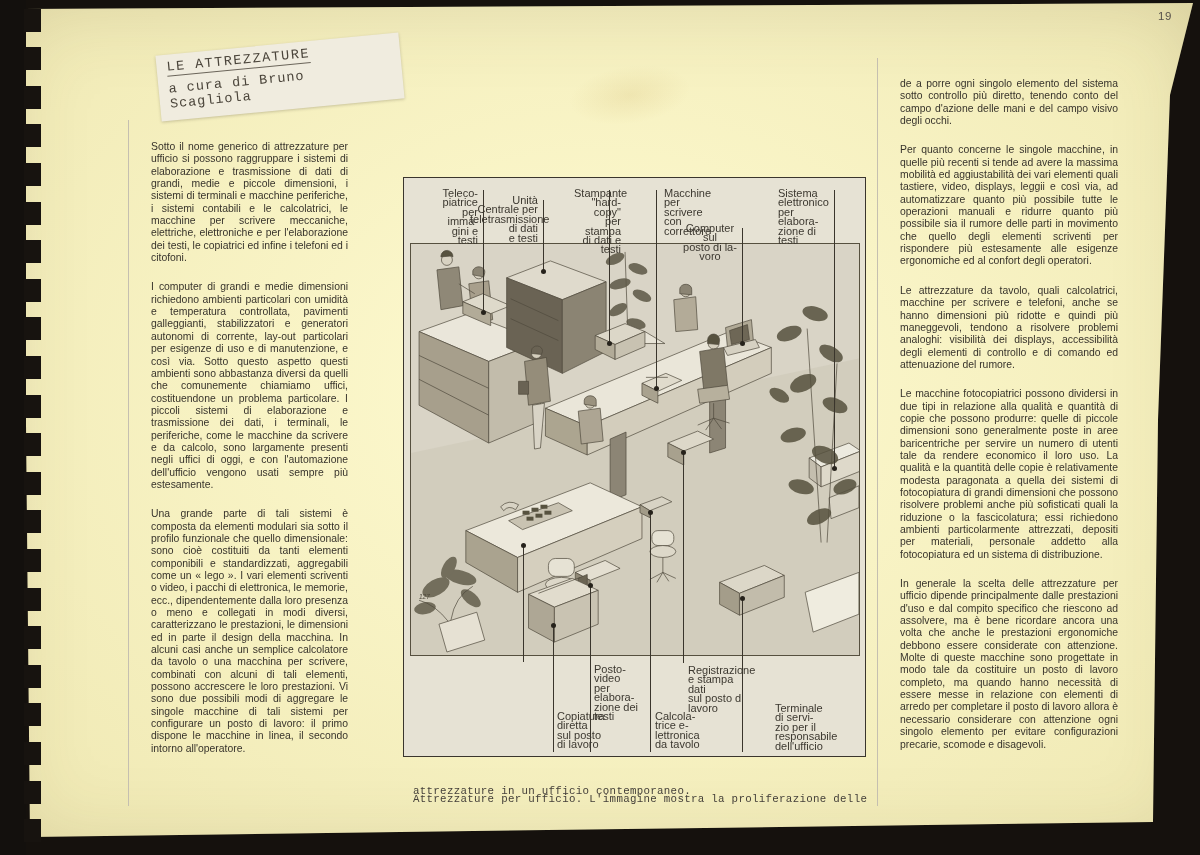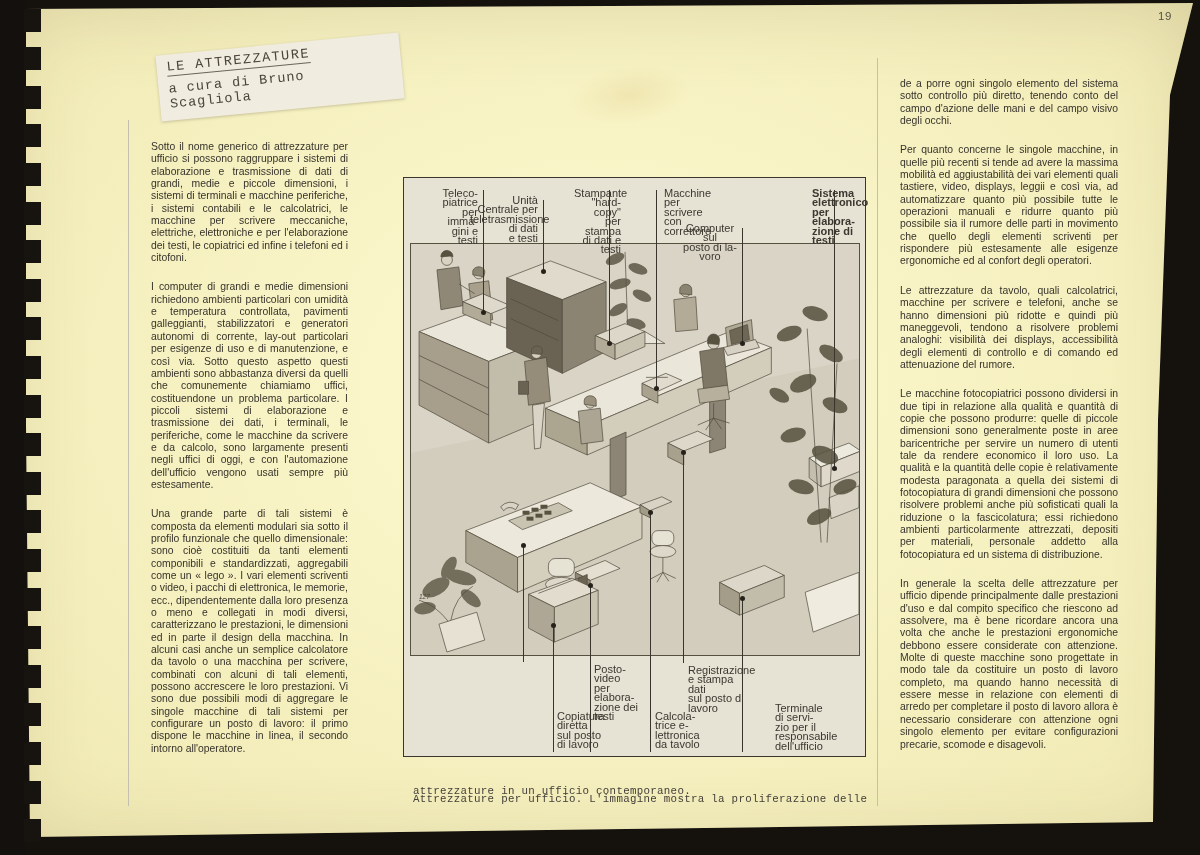--- a/index.html
+++ b/index.html
@@ -288,21 +288,21 @@
 "hard-copy"
 per stampa
 di dati e
 testi</div>
     <div class="fig-label" style="left:664px;top:189px;width:58px;">Macchine per
 scrivere con
 correttore</div>
     <div class="fig-label alr" style="left:683px;top:224px;width:54px;text-align:center;">Computer sul
 posto di la-
 voro</div>
-    <div class="fig-label" style="left:812px;top:189px;width:54px;font-weight:bold;">Sistema
+    <div class="fig-label" style="left:778px;top:189px;width:54px;">Sistema
 elettronico
 per elabora-
 zione di
 testi</div>
 
     <div class="fig-label" style="left:557px;top:712px;width:46px;">Copiatura
 diretta
 sul posto
 di lavoro</div>
     <div class="fig-label" style="left:594px;top:665px;width:56px;">Posto-video

